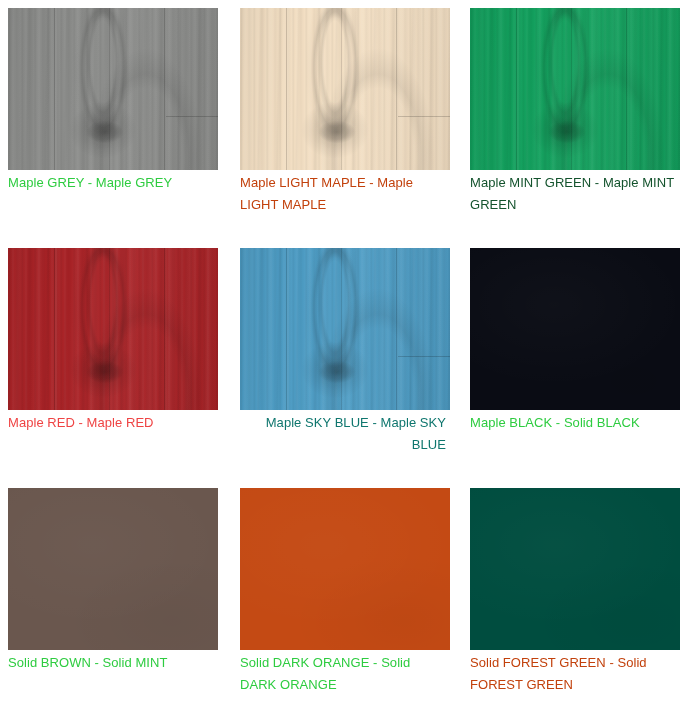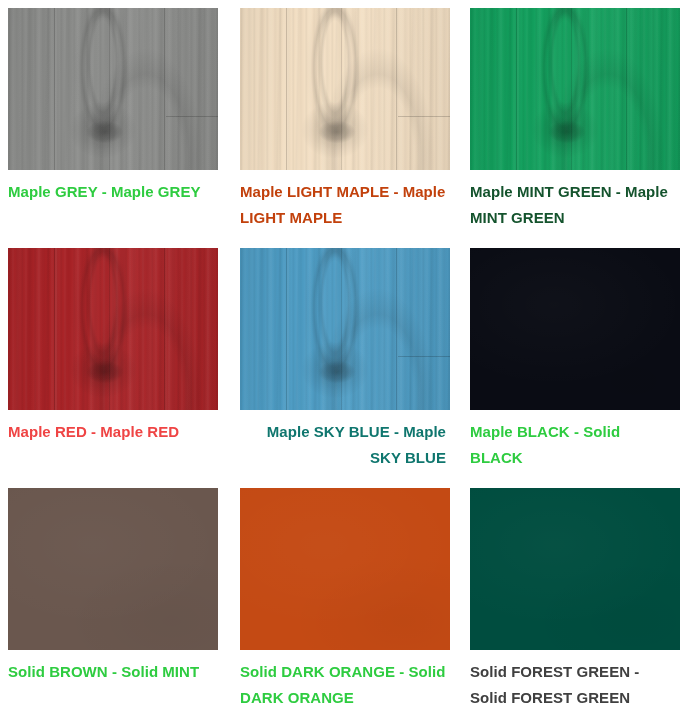--- a/index.html
+++ b/index.html
@@ -110,23 +110,23 @@
       radial-gradient(ellipse 190px 120px at 40% 35%,
         rgba(255,255,255,0.022) 0%, rgba(255,255,255,0.00) 70%),
       radial-gradient(ellipse 150px 90px at 78% 82%,
         rgba(0,0,0,0.030) 0%, rgba(0,0,0,0.00) 75%);
   }
 
   
   .swatch-caption {
     display: block;
     width: 206px;
-    margin-top: 9px;
-    font-size: 15px;
-    font-weight: bold;
+    margin-top: 2px;
+    font-size: 13px;
+    font-weight: normal;
     line-height: 1.72;
     letter-spacing: 0.05px;
     color: #2ecc40;
     text-decoration: none;
   }
 </style>
 </head>
 <body style="background: rgb(255, 255, 255);">
 
 <div class="gallery">
@@ -202,16 +202,16 @@
     <span class="swatch-thumb" style="background-color: rgb(196, 74, 20);">
       <span class="grain flat"></span>
     </span>
     <a class="swatch-caption" href="#" style="color: rgb(46, 204, 64);">Solid DARK ORANGE - Solid DARK ORANGE</a>
   </div>
 
   <div class="swatch-card">
     <span class="swatch-thumb" style="background-color: rgb(0, 77, 63);">
       <span class="grain flat"></span>
     </span>
-    <a class="swatch-caption" href="#" style="color: #404040;">Solid FOREST GREEN - Solid FOREST GREEN</a>
+    <a class="swatch-caption" href="#" style="color: #c2410c;">Solid FOREST GREEN - Solid FOREST GREEN</a>
   </div>
 
 </div>
 
 </body></html>

